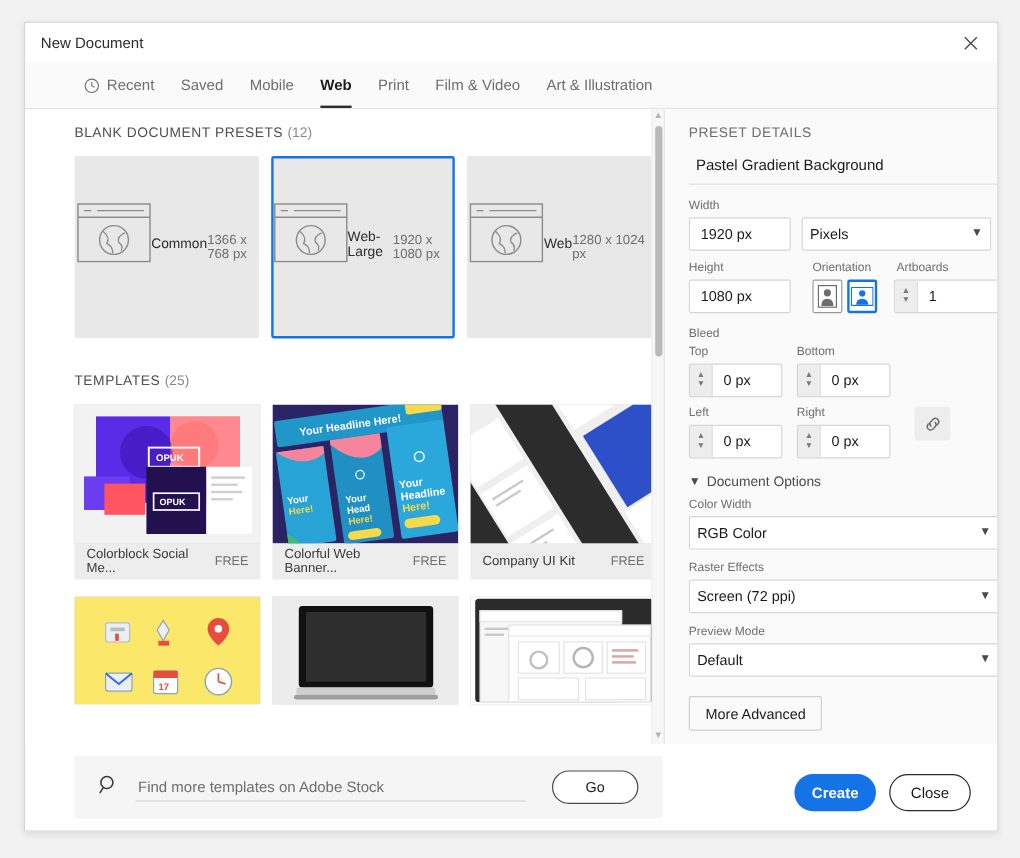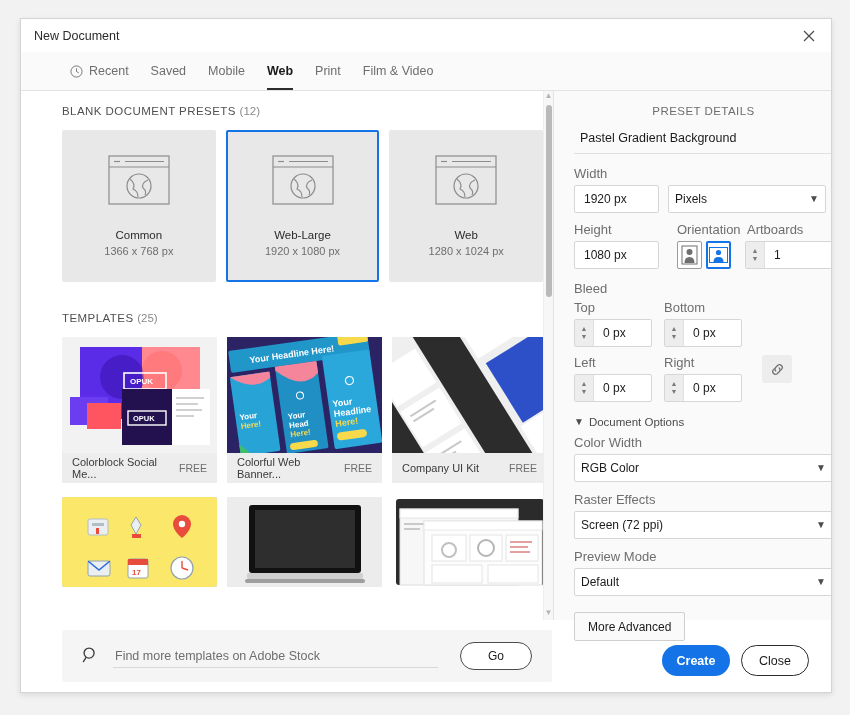--- a/index.html
+++ b/index.html
@@ -79,21 +79,21 @@
     padding: 0 0 0 41px; margin-bottom: 13px;
   }
   .section-head .count { color: #8a8a8a; letter-spacing: 0; }
 
   .preset-row { display: flex; gap: 10px; padding: 0 0 0 41px; }
   .preset-card {
     width: 155px; height: 152px;
     background: #e8e8e8;
     border: 2px solid transparent;
     border-radius: 2px;
-    display: flex; flex-direction: column;
+    display: flex; flex-direction: row;
     align-items: center; justify-content: center;
     cursor: pointer;
   }
   .preset-card.selected { border-color: #1473e6; background: #e8e8e8; }
   .preset-icon { margin-bottom: 20px; }
   .preset-name { font-size: 11.5px; color: #2b2b2b; margin-bottom: 4px; }
   .preset-dim { font-size: 11px; color: #6e6e6e; }
 
   .view-all {
     text-align: center; font-size: 12.5px; font-weight: bold;
@@ -135,29 +135,28 @@
   .right-panel {
     flex: 1 1 auto;
     background: #fafafa;
     border-left: 1px solid #e3e3e3;
     position: relative;
     padding: 14px 20px 0 20px;
   }
   .pd-head {
     font-size: 11.5px; color: #6e6e6e; letter-spacing: 0.45px;
     margin-bottom: 10px;
-    text-align: center;
   }
   .pd-name {
     font-size: 12.5px; color: #1b1b1b;
     padding: 4px 6px 8px 6px;
     border-bottom: 1px solid #e0e0e0;
     margin-bottom: 12px;
   }
-  .fld-label { font-size: 13px; color: #6e6e6e; margin-bottom: 4px; }
+  .fld-label { font-size: 10px; color: #6e6e6e; margin-bottom: 4px; }
   .row { display: flex; align-items: flex-end; }
   .input {
     background: #fff; border: 1px solid #d6d6d6; border-radius: 2px;
     height: 28px; display: flex; align-items: center;
     padding: 0 9px; font-size: 12px; color: #1b1b1b;
   }
   .w-input { width: 85px; }
   .select {
     background: #fff; border: 1px solid #d6d6d6; border-radius: 2px;
     height: 28px; display: flex; align-items: center; justify-content: space-between;
@@ -287,20 +286,23 @@
           <span>Mobile</span>
         </div>
       <div class="tab active">
           <span>Web</span>
         </div>
       <div class="tab">
           <span>Print</span>
         </div>
       <div class="tab">
           <span>Film &amp; Video</span>
+        </div>
+      <div class="tab">
+          <span>Art &amp; Illustration</span>
         </div>
     </div>
 
     <div class="body">
 
       <div class="left-wrap">
         <div class="left-scroll">
 
           <div class="section-head">
             <span>BLANK DOCUMENT PRESETS</span>

